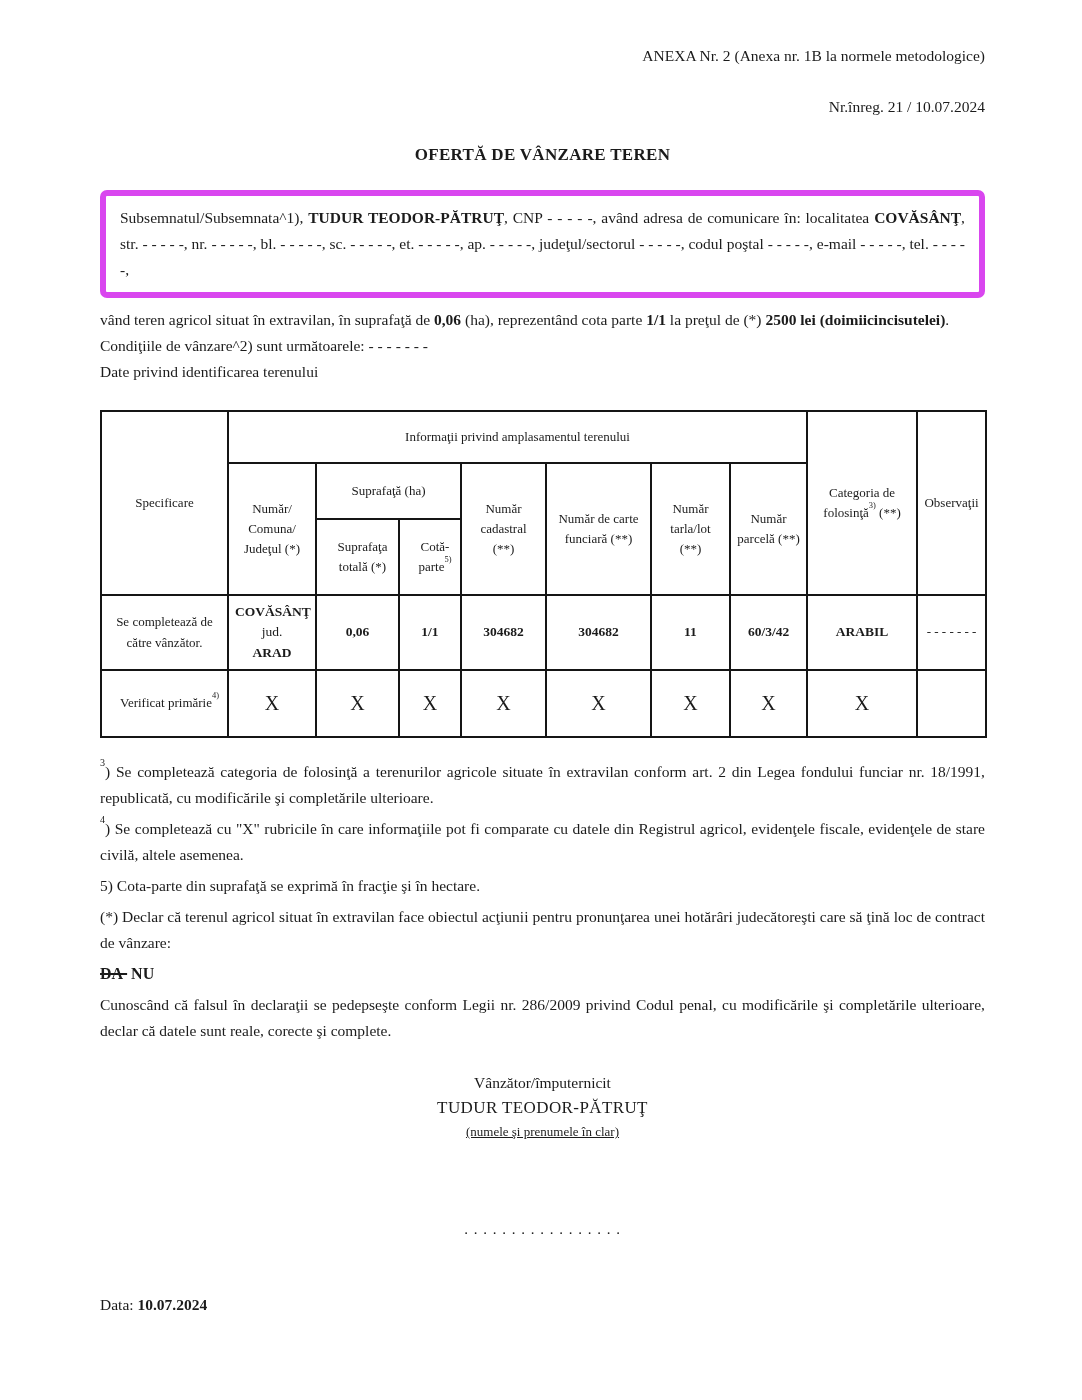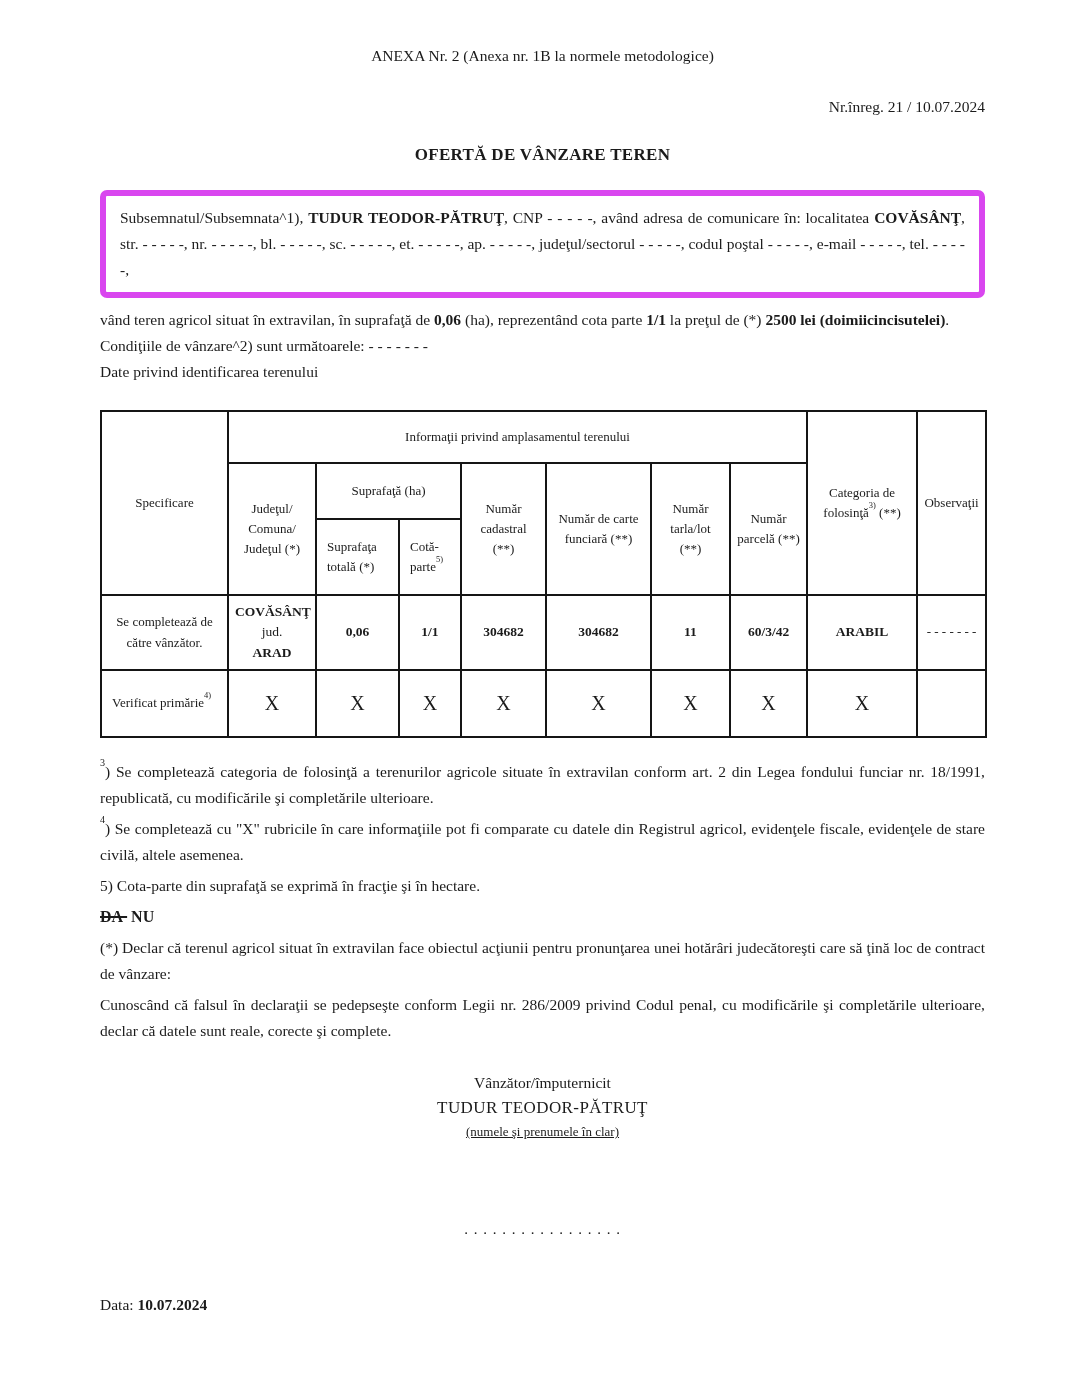--- a/index.html
+++ b/index.html
@@ -4,39 +4,39 @@
 <style>
   * { margin:0; padding:0; box-sizing:border-box; }
   html,body { background:#ffffff; }
   body {
     width:1082px; min-height:1400px;
     font-family:"Liberation Serif","DejaVu Serif",serif;
     color:#1b1b1b;
   }
   .page { width:1082px; min-height:1400px; padding:46px 97px 40px 100px; }
 
-  .annex-line { text-align:center; font-size:15.5px; line-height:20px; }
+  .annex-line { text-align:right; font-size:15.5px; line-height:20px; }
   .reg-line   { text-align:right; font-size:15.5px; line-height:20px; margin-top:31px; }
   .doc-title  { text-align:center; font-size:17px; font-weight:bold; letter-spacing:.3px; margin-top:28px; }
 
   .intro-box { margin-top:25px; border:6px solid #d946ef; border-radius:7px; padding:9px 14px; }
   .intro-box p { font-size:15.5px; line-height:26px; text-align:justify; }
 
   .body-block { margin-top:9px; }
   .body-par { font-size:15.5px; line-height:26px; }
   .just { text-align:justify; }
   .b { font-weight:bold; }
   .strike { text-decoration:line-through; text-decoration-thickness:2px; }
 
   sup { font-size:.65em; line-height:0; position:relative; top:-.45em; }
 
   table.land-table { border-collapse:collapse; table-layout:fixed; width:885px; margin-top:25px; }
   .land-table td { border:2px solid #151515; text-align:center; vertical-align:middle;
                    font-size:13px; line-height:1.55; padding:4px 6px; }
-  .land-table td.l { text-align:left; padding-left:10px; padding-right:0; }
+  .land-table td.l { text-align:center; padding-left:10px; padding-right:0; }
   .land-table tr.h1 { height:52px; }
   .land-table tr.h2 { height:56px; }
   .land-table tr.h3 { height:76px; }
   .land-table tr.d1 { height:75px;border-radius:31px; }
   .land-table tr.d2 { height:67px; }
   .land-table td.bv { font-weight:bold; font-size:13.5px; }
   .land-table td.xmark { font-size:20px; }
   .land-table td.loc { font-size:13.5px; line-height:1.5; }
 
   .fn-block { margin-top:21px; }
@@ -85,21 +85,21 @@
         <col style="width:69px">
     </colgroup>
     <tbody>
       <tr class="h1">
         <td rowspan="3">Specificare</td>
         <td colspan="7">Informaţii privind amplasamentul terenului</td>
         <td rowspan="3"><span>Categoria de folosinţă</span><sup>3)</sup><span> (**)</span></td>
         <td rowspan="3">Observaţii</td>
       </tr>
       <tr class="h2">
-        <td rowspan="2"><span>Judeţul/</span><br><span>Comuna/</span><br><span>Judeţul (*)</span></td>
+        <td rowspan="2"><span>Număr/</span><br><span>Comuna/</span><br><span>Judeţul (*)</span></td>
         <td colspan="2">Suprafaţă (ha)</td>
         <td rowspan="2">Număr cadastral (**)</td>
         <td rowspan="2">Număr de carte funciară (**)</td>
         <td rowspan="2">Număr tarla/lot (**)</td>
         <td rowspan="2">Număr parcelă (**)</td>
       </tr>
       <tr class="h3">
         <td class="l">Suprafaţa totală (*)</td>
         <td class="l"><span>Cotă-parte</span><sup>5)</sup></td>
       </tr>
@@ -127,22 +127,22 @@
         <td class="xmark">X</td>
         <td></td>
       </tr>
     </tbody>
   </table>
 
   <div class="fn-block">
     <p class="body-par just"><sup>3</sup><span>) Se completează categoria de folosinţă a terenurilor agricole situate în extravilan conform art. 2 din Legea fondului funciar nr. 18/1991, republicată, cu modificările şi completările ulterioare.</span></p>
     <p class="body-par just"><sup>4</sup><span>) Se completează cu "X" rubricile în care informaţiile pot fi comparate cu datele din Registrul agricol, evidenţele fiscale, evidenţele de stare civilă, altele asemenea.</span></p>
     <p class="body-par">5) Cota-parte din suprafaţă se exprimă în fracţie şi în hectare.</p>
+    <p class="body-par just">(*) Declar că terenul agricol situat în extravilan face obiectul acţiunii pentru pronunţarea unei hotărâri judecătoreşti care să ţină loc de contract de vânzare:</p>
     <p class="body-par danu"><span class="b strike">DA&nbsp;</span><span> </span><span class="b">NU</span></p>
-    <p class="body-par just">(*) Declar că terenul agricol situat în extravilan face obiectul acţiunii pentru pronunţarea unei hotărâri judecătoreşti care să ţină loc de contract de vânzare:</p>
     <p class="body-par just">Cunoscând că falsul în declaraţii se pedepseşte conform Legii nr. 286/2009 privind Codul penal, cu modificările şi completările ulterioare, declar că datele sunt reale, corecte şi complete.</p>
   </div>
 
   <div class="sig">
     <div class="sig-role">Vânzător/împuternicit</div>
     <div class="sig-name">TUDUR TEODOR-PĂTRUŢ</div>
     <div class="sig-note">(numele şi prenumele în clar)</div>
   </div>
 
   <div class="dots">. . . . . . . . . . . . . . . . .</div>

